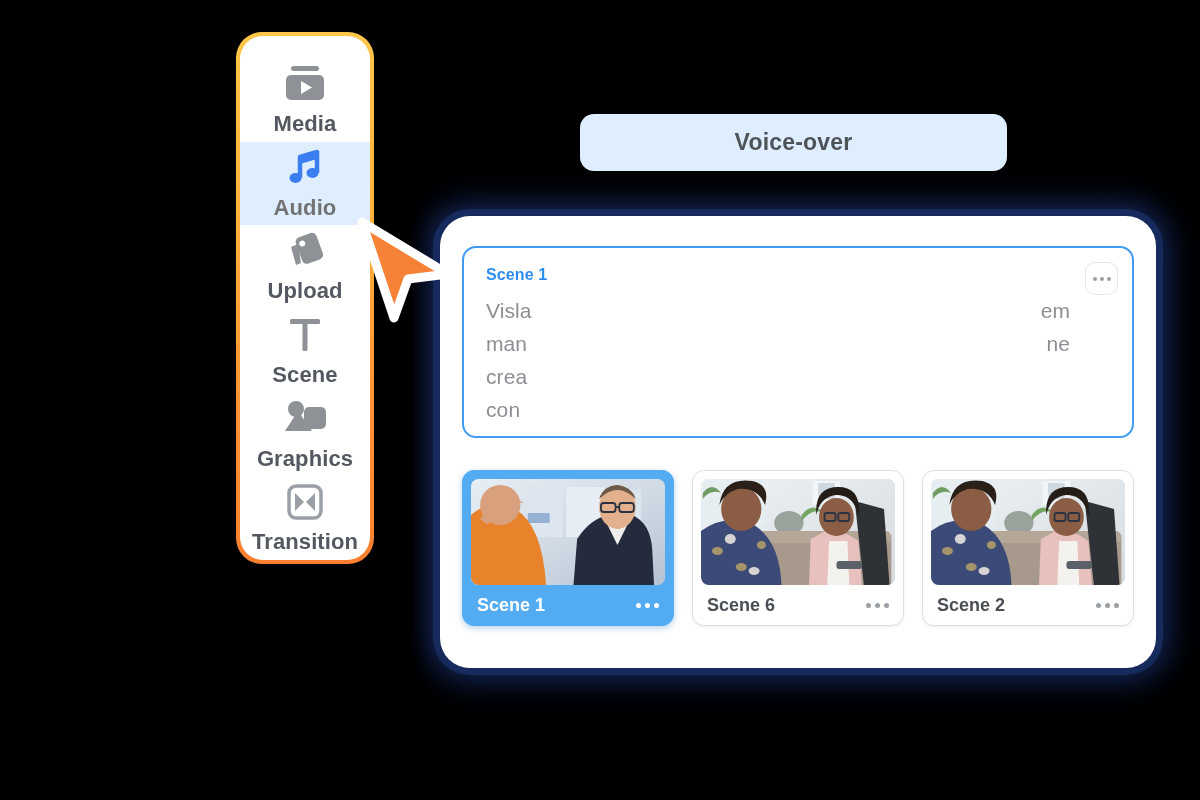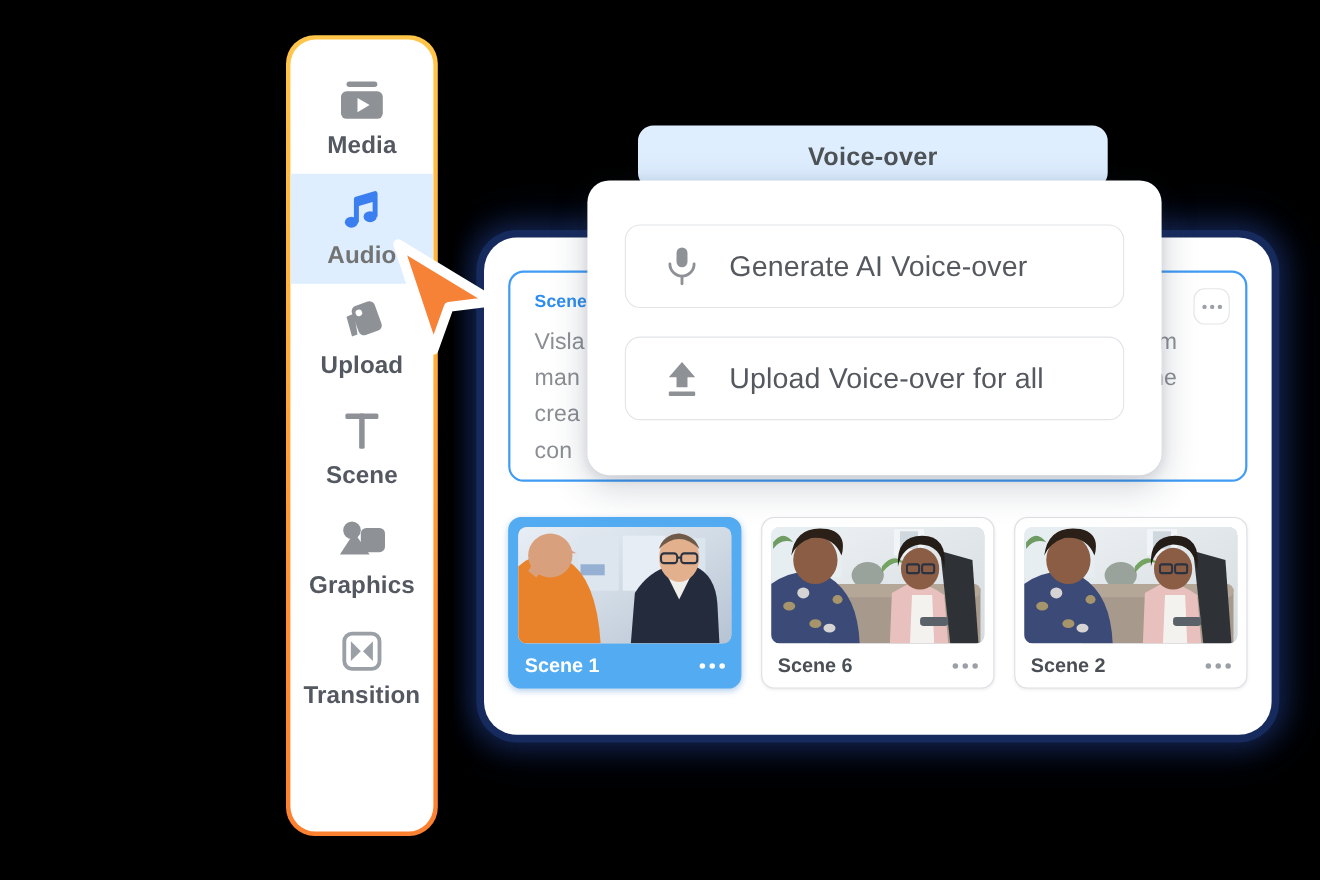--- a/index.html
+++ b/index.html
@@ -131,22 +131,22 @@
   .sidebar-wrap {
     position: absolute;
     left: 228px; top: 20px;
     width: 178px; height: 752px;
     border-radius: 36px;
     background: #000000;
     box-shadow: 0 0 0 6px #000000, 0 0 14px 7px rgba(0,0,0,0.9);
   }
   .sidebar {
     position: absolute;
-    left: 32px; top: 12px;
-    width: 138px; height: 728px;
+    left: 8px; top: 12px;
+    width: 138px; height: 532px;
     border-radius: 26px;
     background: linear-gradient(180deg,#ffc64a 0%,#ffb13c 35%,#ff9233 70%,#fb8030 100%);
     padding: 4px;
   }
   .sidebar-inner {
     width: 100%; height: 100%;
     background: #ffffff;
     border-radius: 23px;
     overflow: hidden;
     display: flex; flex-direction: column;
@@ -332,44 +332,20 @@
         </div>
       </div>
 
     </div>
   </div>
 
   <div class="vo-header">
     <span>Voice-over</span>
   </div>
 
-  <div class="vo-menu">
-
-    <div class="vo-item">
-      <span class="vo-item-icon">
-        <svg width="30" height="38" viewBox="0 0 30 38">
-          <rect x="10" y="2" width="10" height="18" rx="5" fill="#8e9296"></rect>
-          <path d="M4 17 a11 11 0 0 0 22 0" fill="none" stroke="#8e9296" stroke-width="2.6" stroke-linecap="round"></path>
-          <line x1="15" y1="28" x2="15" y2="35" stroke="#8e9296" stroke-width="2.6" stroke-linecap="round"></line>
-        </svg>
-      </span>
-      <span class="vo-item-label">Generate AI Voice-over</span>
-    </div>
-
-    <div class="vo-item">
-      <span class="vo-item-icon">
-        <svg width="30" height="34" viewBox="0 0 30 34">
-          <path d="M15 2 L27 16 L20 16 L20 25 L10 25 L10 16 L3 16 Z" fill="#8e9296"></path>
-          <rect x="3" y="29" width="24" height="4" rx="1" fill="#8e9296"></rect>
-        </svg>
-      </span>
-      <span class="vo-item-label">Upload Voice-over for all</span>
-    </div>
-
-  </div>
 
   <div class="sidebar-wrap">
     <div class="sidebar">
       <div class="sidebar-inner">
 
         <div class="nav-item">
           <span class="nav-icon">
             <svg width="46" height="40" viewBox="0 0 46 40">
               <rect x="9" y="2" width="28" height="5" rx="2.5" fill="#8e9296"></rect>
               <rect x="4" y="11" width="38" height="25" rx="5" fill="#8e9296"></rect>

